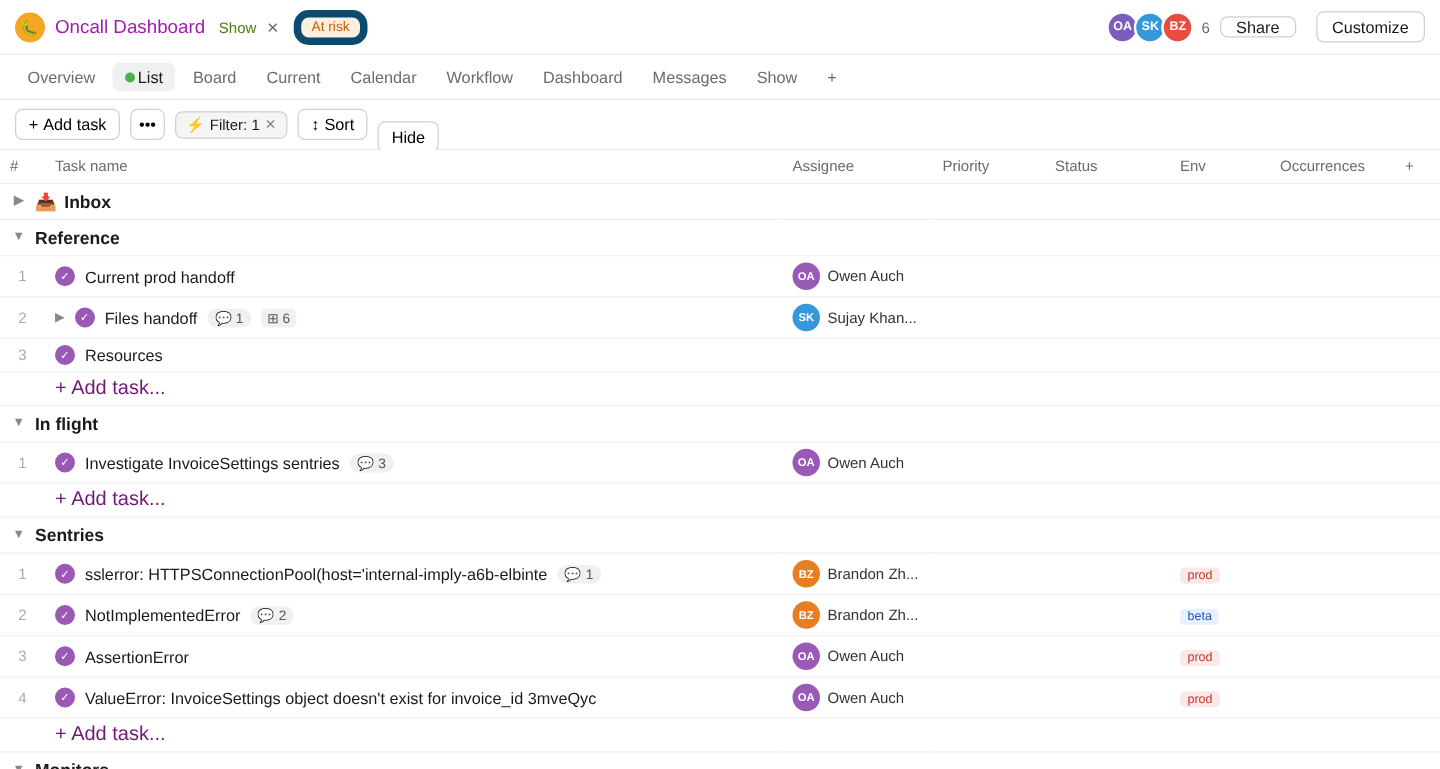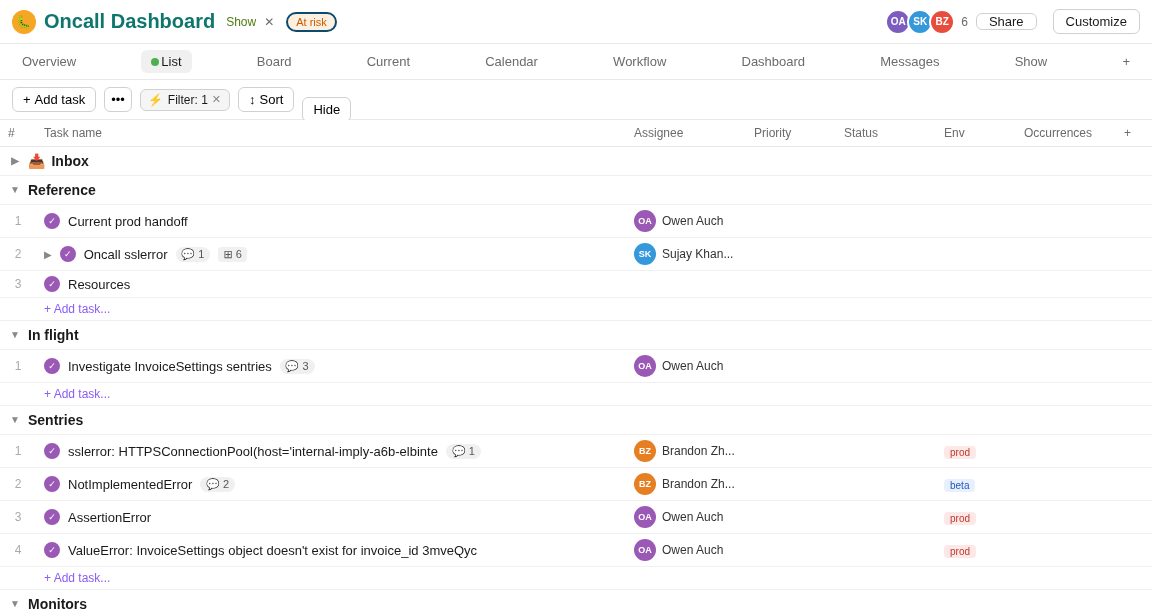--- a/index.html
+++ b/index.html
@@ -1,36 +1,36 @@
 <!DOCTYPE html>
 <html><head>
   <meta charset="utf-8">
   <style>
     * { box-sizing: border-box; margin: 0; padding: 0; }
     body { font-family: -apple-system, BlinkMacSystemFont, 'Segoe UI', sans-serif; font-size: 13px; background: #fff; color: #1a1a1a; width: 1152px; height: 615px; overflow: hidden; }
 
     
     .top-nav { display: flex; align-items: center; height: 44px; padding: 0 12px; border-bottom: 1px solid #e8e8e8; background: #fff; gap: 8px; }
     .bug-icon { width: 24px; height: 24px; background: #f5a623; border-radius: 50%; display: flex; align-items: center; justify-content: center; color: #fff; font-size: 12px; flex-shrink: 0; }
-    .app-title { font-size: 20px; font-weight: 700; color: #0f766e; }
+    .app-title { font-size: 15px; font-weight: 400; color: #a21caf; }
     .nav-show { font-size: 12px; color: #4d7c0f; margin-left: 3px; cursor: pointer; }
     .nav-remove { font-size: 12px; color: #6b6b6b; cursor: pointer; }
-    .at-risk-badge { background: #fdf0e0; color: #c75b00; border: 2px solid #0c4a6e; border-radius: 12px; padding: 2px 8px; font-size: 11px; font-weight: 500; margin-left: 4px; }
+    .at-risk-badge { background: #fdf0e0; color: #c75b00; border: 6px solid #0c4a6e; border-radius: 12px; padding: 2px 8px; font-size: 11px; font-weight: 500; margin-left: 4px; }
     .nav-spacer { flex: 1; }
     .avatar-group { display: flex; align-items: center; gap: -4px; }
     .avatar { width: 26px; height: 26px; border-radius: 50%; display: flex; align-items: center; justify-content: center; font-size: 10px; font-weight: 600; color: #fff; border: 2px solid #fff; margin-left: -4px; }
     .av1 { background: #7c5cbf; }
     .av2 { background: #3498db; }
     .av3 { background: #e74c3c; }
     .avatar-count { font-size: 12px; color: #6b6b6b; margin-left: 6px; }
     .share-btn { background: #fff; border: 1px solid #d0d0d0; border-radius: 6px; padding: 0 12px; font-size: 13px; cursor: pointer; color: #1a1a1a; }
     .customize-btn { background: #fff; border: 1px solid #d0d0d0; border-radius: 6px; padding: 4px 12px; font-size: 13px; cursor: pointer; color: #1a1a1a; margin-left: 8px; }
 
     
-    .secondary-nav { display: flex; align-items: center; height: 36px; padding: 0 12px; border-bottom: 1px solid #e8e8e8; background: #fff; gap: 4px; justify-content: space-between; }
+    .secondary-nav { display: flex; align-items: center; height: 36px; padding: 0 12px; border-bottom: 1px solid #e8e8e8; background: #fff; gap: 4px; }
     .nav-item { padding: 4px 10px; border-radius: 6px; font-size: 13px; color: #6b6b6b; cursor: pointer; }
     .nav-item.active { background: #f0f0f0; color: #1a1a1a; font-weight: 500; }
     .nav-tab { display: flex; align-items: center; gap: 2px; }
     .tab-indicator { width: 8px; height: 8px; background: #4caf50; border-radius: 50%; display: inline-block; }
 
     
     .toolbar { display: flex; align-items: center; height: 40px; padding: 0 12px; border-bottom: 1px solid #e8e8e8; background: #fff; gap: 8px; }
     .add-task-btn { background: #fff; border: 1px solid #d0d0d0; border-radius: 6px; padding: 4px 10px; font-size: 13px; cursor: pointer; display: flex; align-items: center; gap: 4px; }
     .more-btn { background: #fff; border: 1px solid #d0d0d0; border-radius: 6px; padding: 4px 6px; font-size: 13px; cursor: pointer; }
     .filter-badge { display: flex; align-items: center; gap: 4px; background: #f5f5f5; border: 1px solid #d0d0d0; border-radius: 6px; padding: 3px 8px; font-size: 12px; }
@@ -74,21 +74,21 @@
 
     
     .tag { display: inline-block; border-radius: 4px; padding: 1px 6px; font-size: 10px; font-weight: 500; }
     .tag-prod { background: #fde8e8; color: #c0392b; }
     .tag-beta { background: #e8f0fd; color: #2158c0; }
 
     
     .comment-badge { display: inline-flex; align-items: center; gap: 3px; background: #f0f0f0; border-radius: 10px; padding: 1px 6px; font-size: 11px; color: #555; cursor: pointer; }
     .subtask-badge { display: inline-flex; align-items: center; gap: 2px; background: #f0f0f0; border-radius: 4px; padding: 1px 5px; font-size: 11px; color: #555; cursor: pointer; }
 
-    .add-task-row td { color: #8b5cf6; font-size: 12px; cursor: pointer; padding: 4px 8px; }
+    .add-task-row td { color: #701a75; font-size: 16px; cursor: pointer; padding: 4px 8px; }
 
     .row-num { color: #aaa; font-size: 12px; text-align: center; }
 
     .expand-icon { font-size: 10px; color: #888; cursor: pointer; }
   </style>
 </head>
 <body>
 
 <div class="top-nav">
   <div class="bug-icon">🐛</div>
@@ -196,21 +196,21 @@
         <td></td>
         <td></td>
       </tr>
 
       <tr>
         <td class="row-num">2</td>
         <td>
           <div class="task-cell">
             <span class="expand-icon">▶</span>
             <div class="checkbox checked"></div>
-            <span>Oncall sslerror</span>
+            <span>Files handoff</span>
             <span class="comment-badge">💬 1</span>
             <span class="subtask-badge">⊞ 6</span>
           </div>
         </td>
         <td>
           <div class="assignee-cell">
             <div class="assignee-avatar" style="background:#3498db">SK</div>
             <span class="assignee-name">Sujay Khan...</span>
           </div>
         </td>

